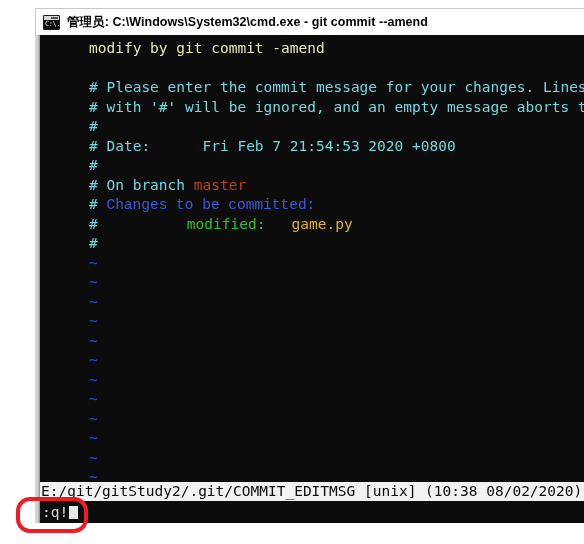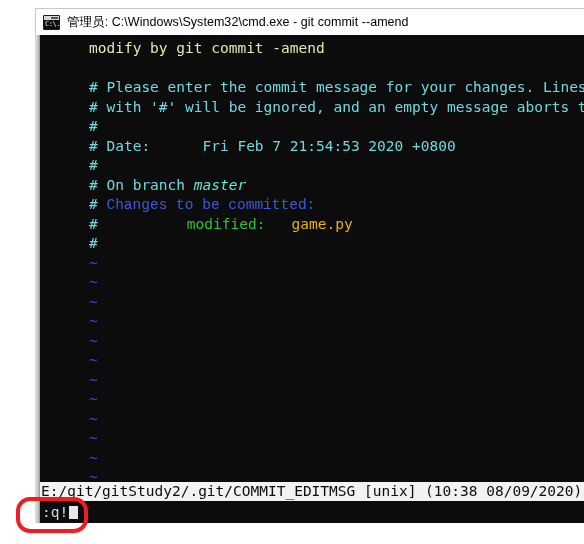--- a/index.html
+++ b/index.html
@@ -82,20 +82,21 @@
     color: #e8e8e8;
     letter-spacing: -0.5px;
     white-space: nowrap;
   }
   #title-text {
     font-family: "Liberation Sans", sans-serif;
     font-size: 12.5px;
     color: #000000;
     white-space: nowrap;
     letter-spacing: 0.05px;
+    font-weight: bold;
   }
 
   
   #console-body {
     position: absolute;
     left: 0;
     top: 27px;
     width: 549px;
     height: 488px;
     background: #0c0c0c;
@@ -132,21 +133,21 @@
     width: 544px;
   }
   .vline {
     height: 19.5px;
     white-space: pre;
     padding-left: 1px;
   }
   .c-yellow  { color: #e8e8b0; }
   .c-cyan    { color: #6fd9e0; }
   .c-blue    { color: #3b5bdb; font-family: Liberation Mono, monospace; }
-  .c-red     { color: #5eead4; font-style: italic; }
+  .c-red     { color: #c2410c; }
   .c-green   { color: #2fc22f; padding-left: 28px; }
   .c-magenta { color: #eab308; }
   .c-tilde   { color: #2b47e0; }
 
   
   #status-line {
     position: absolute;
     left: 5px;
     bottom: 22px;
     width: 544px;
@@ -223,21 +224,21 @@
   </div>
 
   <div id="console-body">
 
     <div id="left-gutter"></div>
 
     <div id="vim-screen">
       <div id="vim-lines"><div class="vline"><span class="c-yellow">modify by git commit -amend</span></div><div class="vline"><span class="c-yellow"></span></div><div class="vline"><span class="c-cyan"># Please enter the commit message for your changes. Lines starting</span></div><div class="vline"><span class="c-cyan"># with '#' will be ignored, and an empty message aborts the commit.</span></div><div class="vline"><span class="c-cyan">#</span></div><div class="vline"><span class="c-cyan"># Date:      Fri Feb 7 21:54:53 2020 +0800</span></div><div class="vline"><span class="c-cyan">#</span></div><div class="vline"><span class="c-cyan"># On branch </span><span class="c-red">master</span></div><div class="vline"><span class="c-cyan"># </span><span class="c-blue">Changes to be committed:</span></div><div class="vline"><span class="c-cyan">#       </span><span class="c-green">modified:   </span><span class="c-magenta">game.py</span></div><div class="vline"><span class="c-cyan">#</span></div><div class="vline c-tilde">~</div><div class="vline c-tilde">~</div><div class="vline c-tilde">~</div><div class="vline c-tilde">~</div><div class="vline c-tilde">~</div><div class="vline c-tilde">~</div><div class="vline c-tilde">~</div><div class="vline c-tilde">~</div><div class="vline c-tilde">~</div><div class="vline c-tilde">~</div><div class="vline c-tilde">~</div><div class="vline c-tilde">~</div><div class="vline c-tilde">~</div><div class="vline c-tilde">~</div></div>
     </div>
 
-    <div id="status-line">E:/git/gitStudy2/.git/COMMIT_EDITMSG [unix] (10:38 08/09/2020)</div>
+    <div id="status-line">E:/git/gitStudy2/.git/COMMIT_EDITMSG [unix] (10:38 08/02/2020)</div>
 
     <div id="command-line">
       <span id="command-text">:q!</span><span id="command-cursor"></span>
     </div>
 
   </div>
 </div>
 
 <div id="red-annotation"></div>
 

